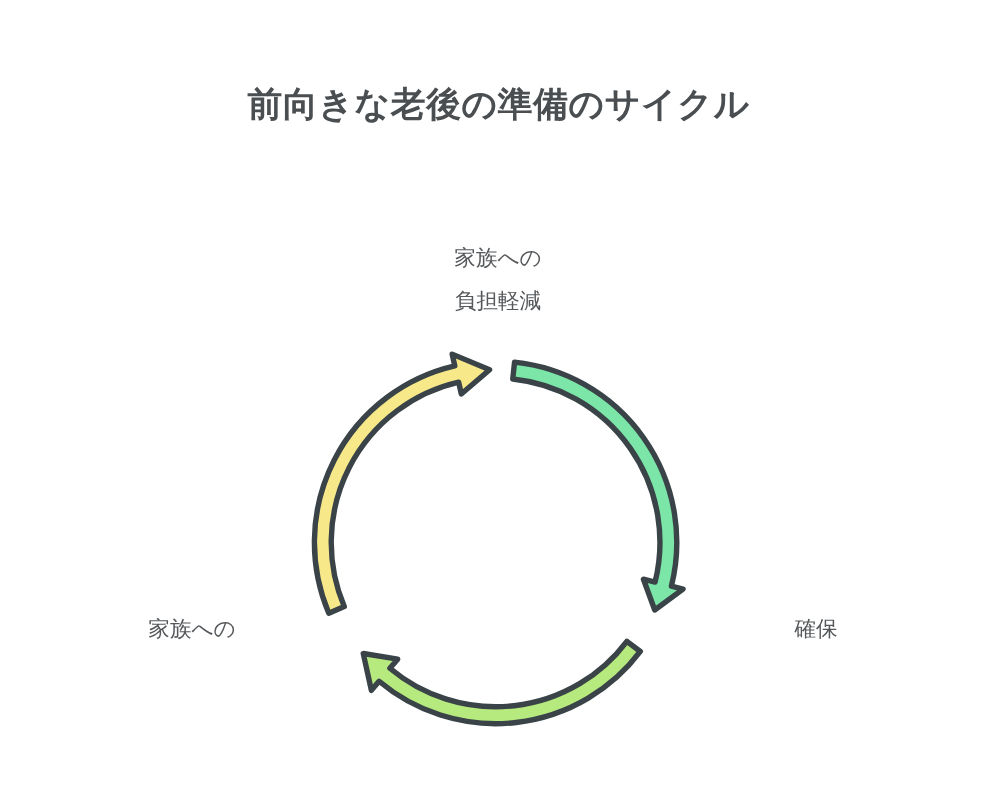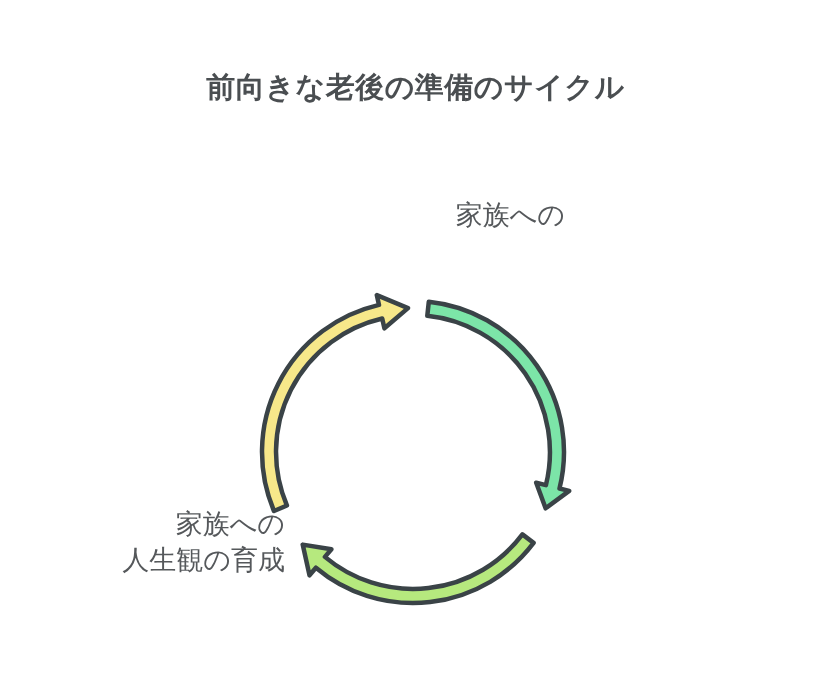--- a/index.html
+++ b/index.html
@@ -31,22 +31,22 @@
     letter-spacing:0.5px;
     color:var(--title-color);
   }
   .cycle-svg{
     position:absolute;
     top:0;
     left:0;
   }
   .node-label{
     position:absolute;
-    text-align:right;
-    font-size:27px;
+    text-align:center;
+    font-size:18px;
     line-height:36px;
     color:var(--label-color);
   }
   .node-label span{display:block;}
   .label-top{ top:197px; left:265px; width:300px; }
   .label-right{ top:506px; left:555px; width:250px; }
   .label-left{ top:506px; left:35px;  width:250px; }
 </style>
 </head>
 <body>
@@ -56,23 +56,24 @@
   <h1 class="title">前向きな老後の準備のサイクル</h1>
 
   <svg class="cycle-svg" id="cycle-svg" width="831" height="675" viewBox="0 0 831 675">
       <path d="M 428.8,301.8 A 151 151 0 0 1 559.5,488.5 L 569.2,490.9 L 545.6,508.3 L 536.2,482.7 L 545.9,485.1 A 137 137 0 0 0 427.3,315.8 Z" fill="#7ce5a8" stroke="#3a4347" stroke-width="4.5" stroke-linejoin="round"></path>
       <path d="M 533.6,542.9 A 151 151 0 0 1 315.9,567.7 L 309.5,575.3 L 302.7,544.6 L 331.4,549.3 L 324.9,556.9 A 137 137 0 0 0 522.4,534.4 Z" fill="#b6e97e" stroke="#3a4347" stroke-width="4.5" stroke-linejoin="round"></path>
       <path d="M 274.0,511.0 A 151 151 0 0 1 379.0,304.9 L 376.8,295.1 L 408.0,308.1 L 384.4,328.3 L 382.2,318.5 A 137 137 0 0 0 286.9,505.5 Z" fill="#f7e88a" stroke="#3a4347" stroke-width="4.5" stroke-linejoin="round"></path>
     </svg>
 
   <div class="node-label label-top">
     <span>家族への</span>
+    <span>負担軽減</span>
   </div>
 
   <div class="node-label label-right">
+    <span>確保</span>
   </div>
 
   <div class="node-label label-left">
     <span>家族への</span>
-    <span>人生観の育成</span>
   </div>
 
 </div>
 
 </body></html>

